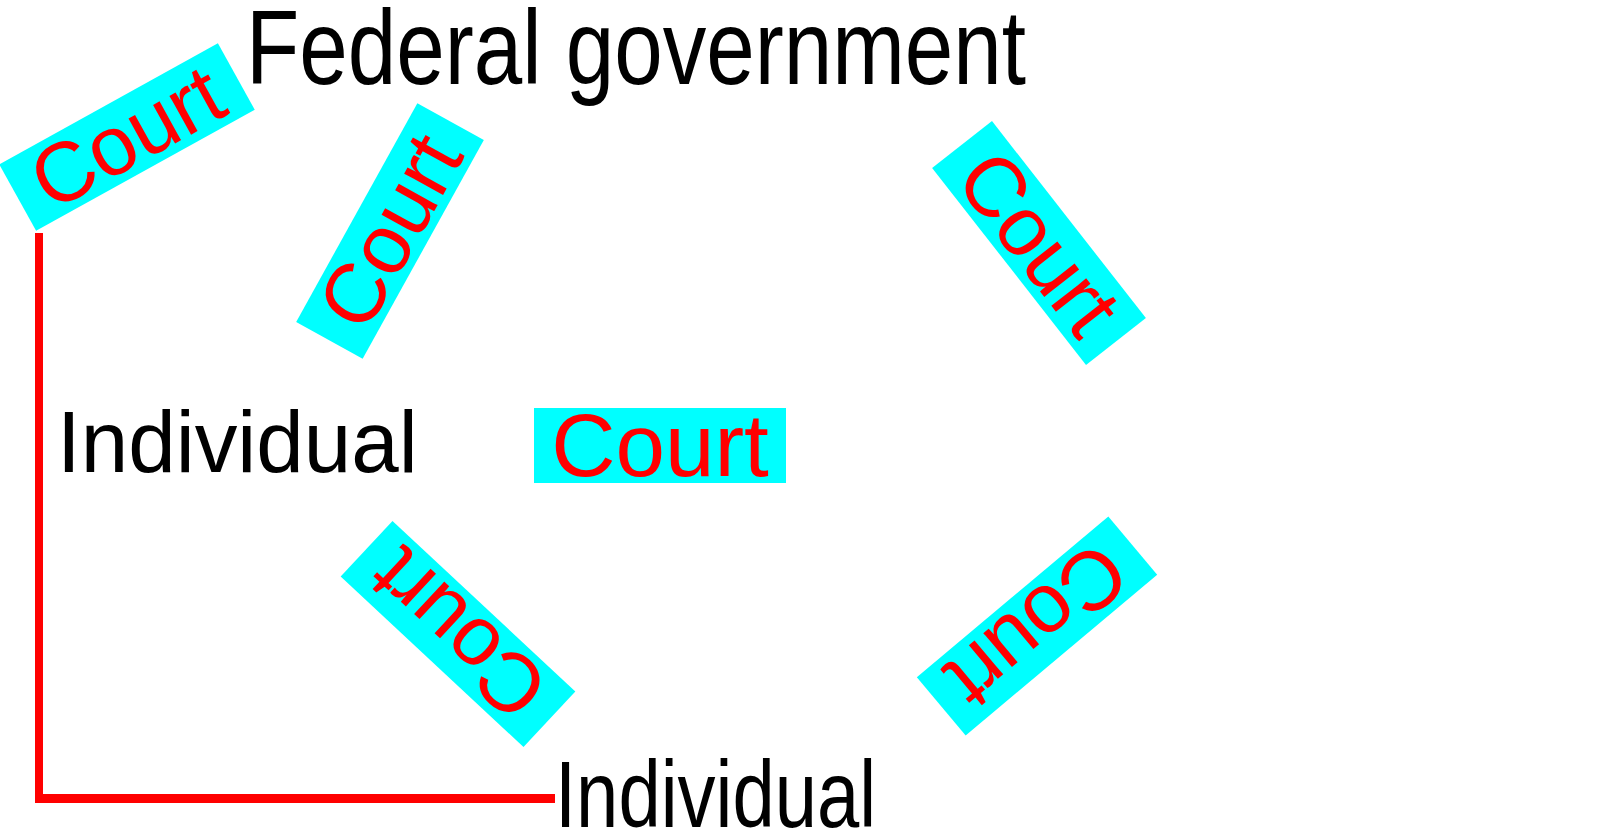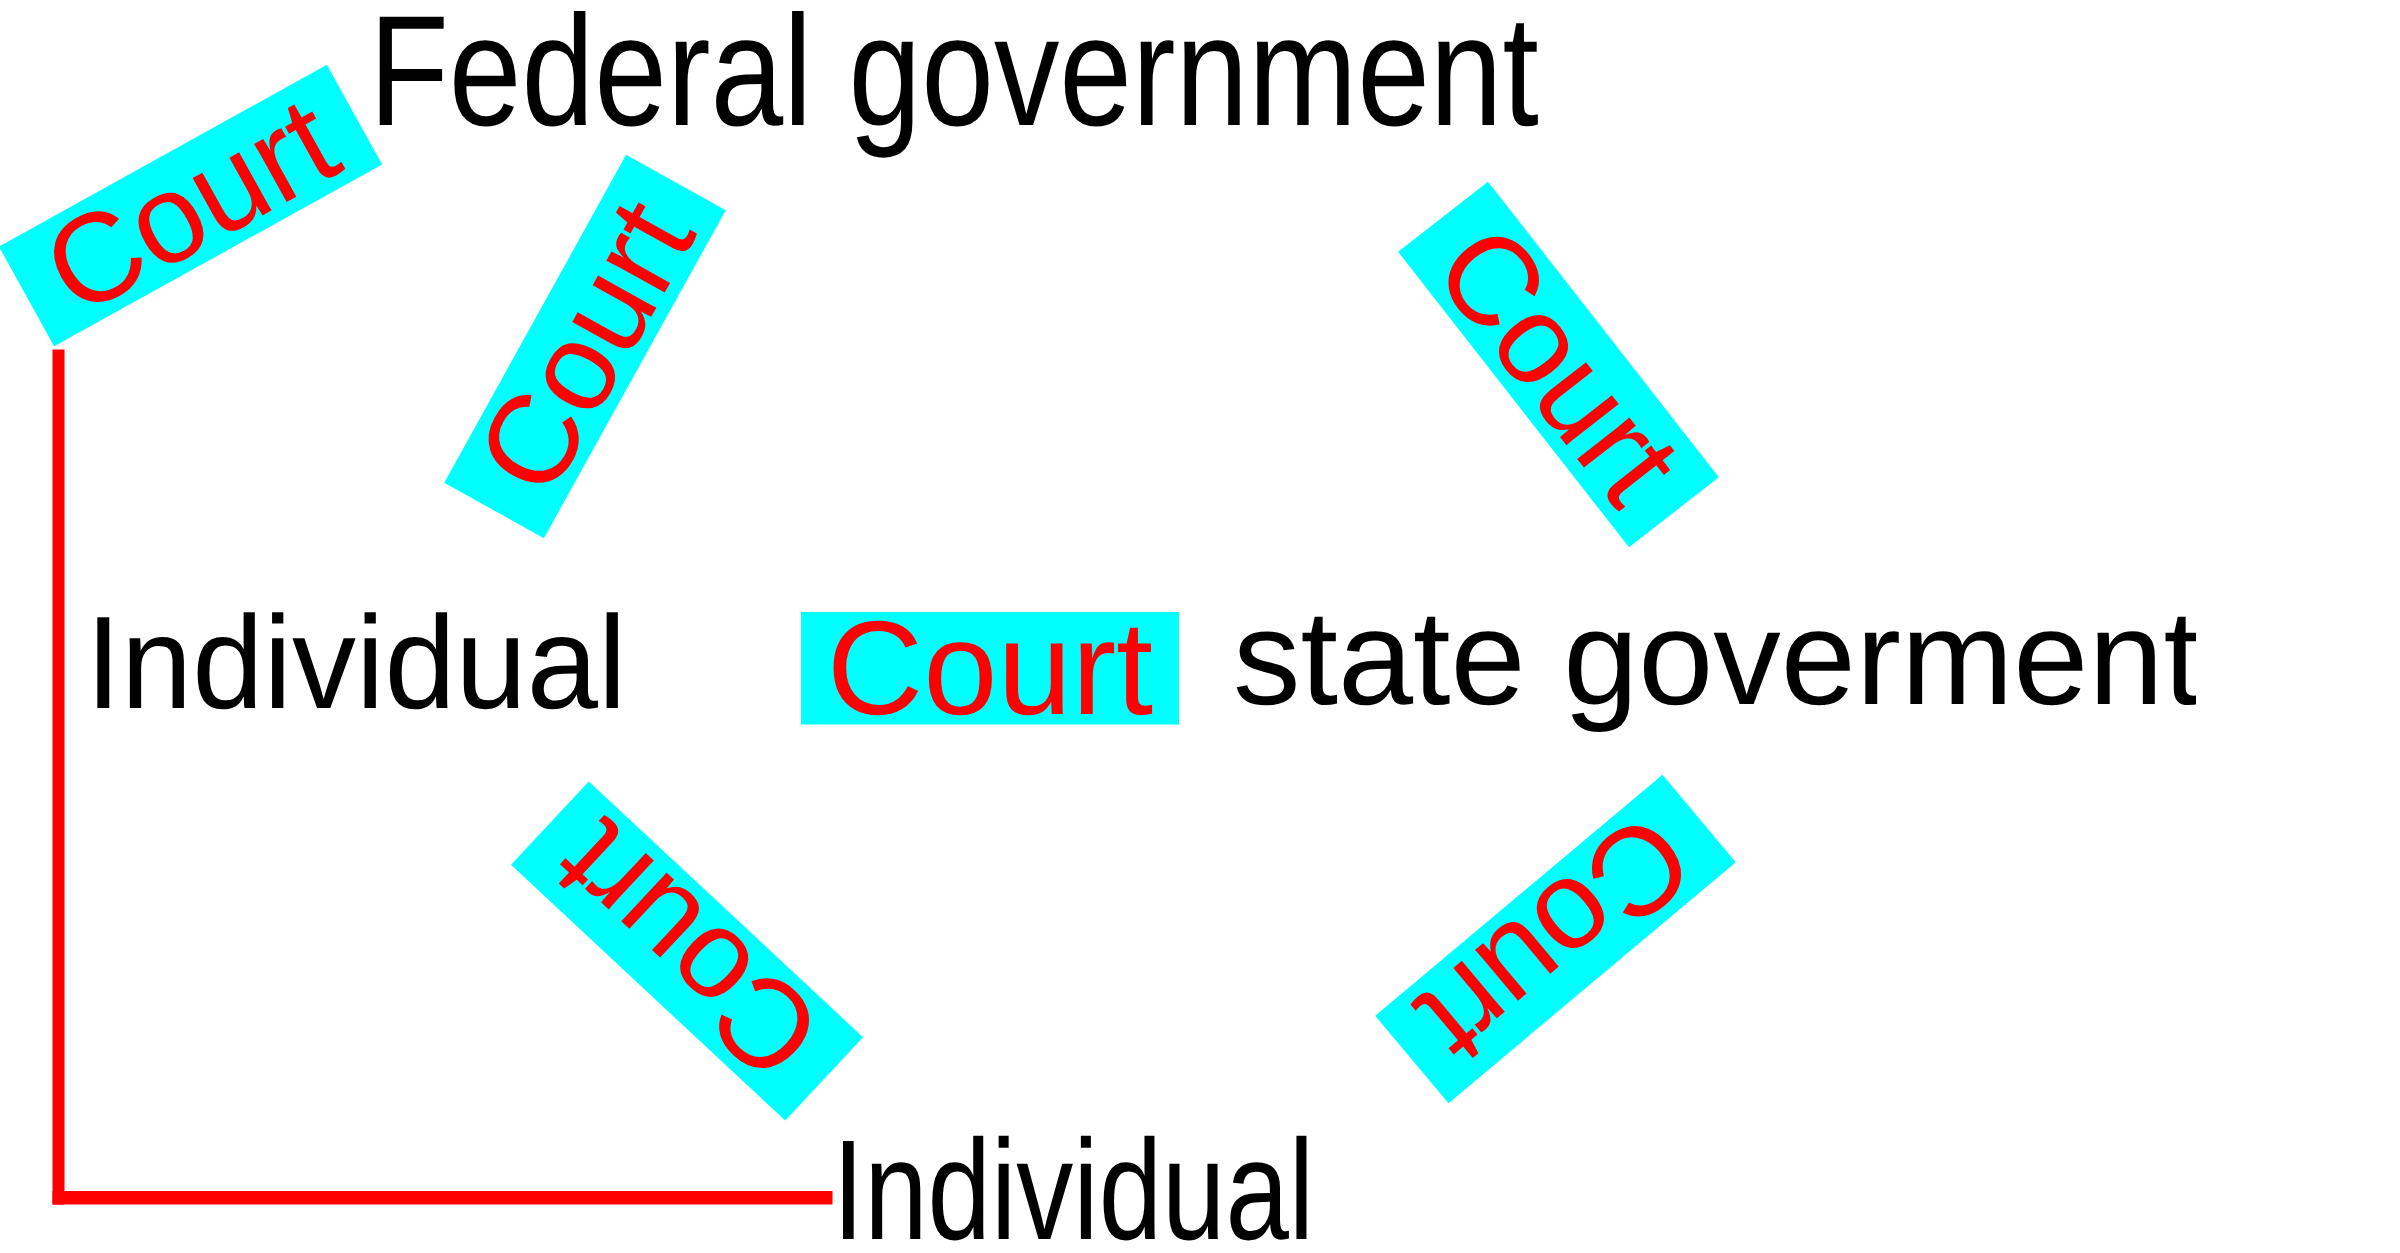--- a/index.html
+++ b/index.html
@@ -50,21 +50,20 @@
 </style>
 </head>
 <body>
 
 <div id="stage">
 
   <div class="label" style="left:246px; top:-5px; font-size:105px; transform:scaleX(0.83);">Federal government</div>
 
   <div class="label" style="left:57px; top:398px; font-size:88px; transform:scaleX(0.97);">Individual</div>
 
-  <div class="label" style="left:822px; top:394px; font-size:90px;">state goverment</div>
 
   <div class="label" style="left:555px; top:747px; font-size:95px; transform:scaleX(0.80);">Individual</div>
 
   <div class="connector" style="left:35px; top:233px; width:8px; height:570px;"></div>
   <div class="connector" style="left:35px; top:794px; width:520px; height:9px;"></div>
 
   <div class="band" style="left:2px; top:99px; transform:rotate(-29deg);">
     <span>Court</span>
   </div>
 

